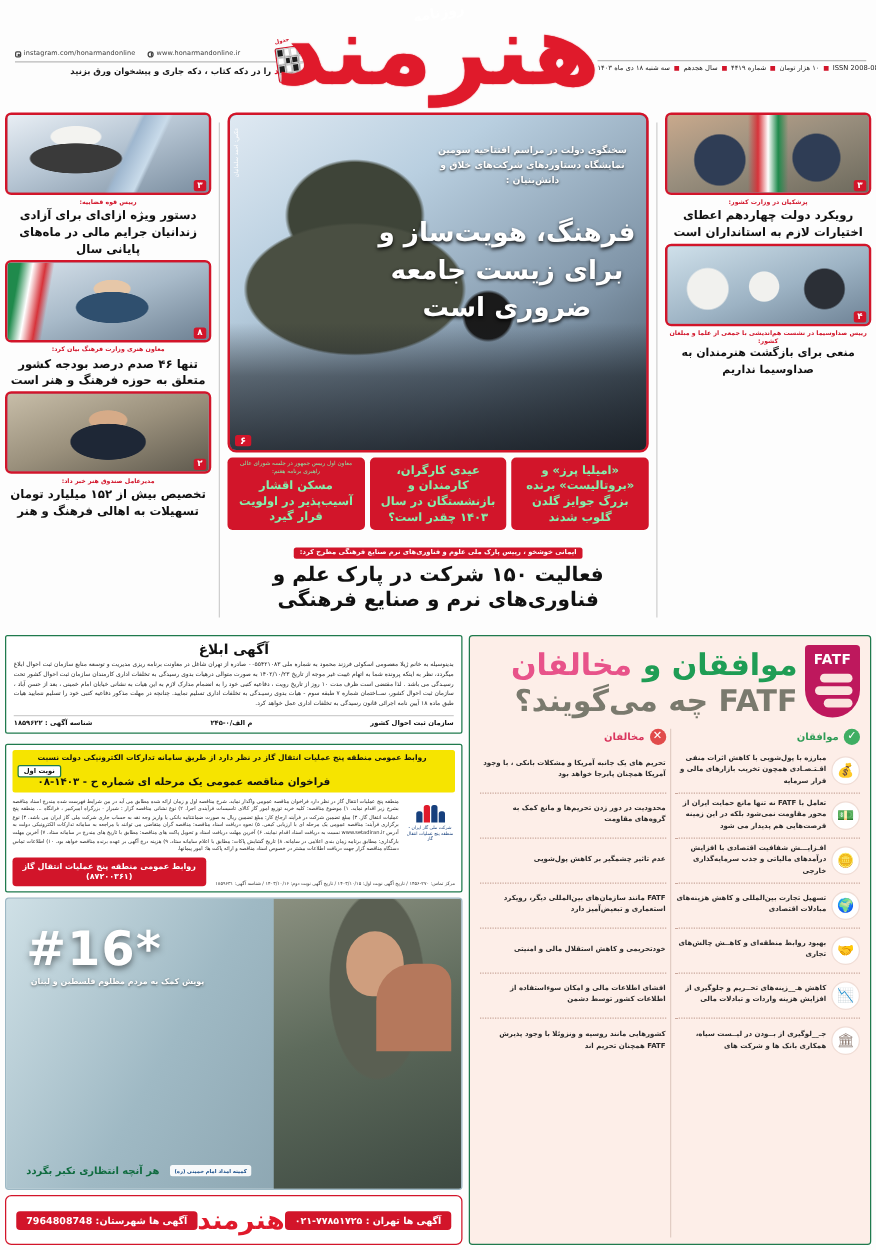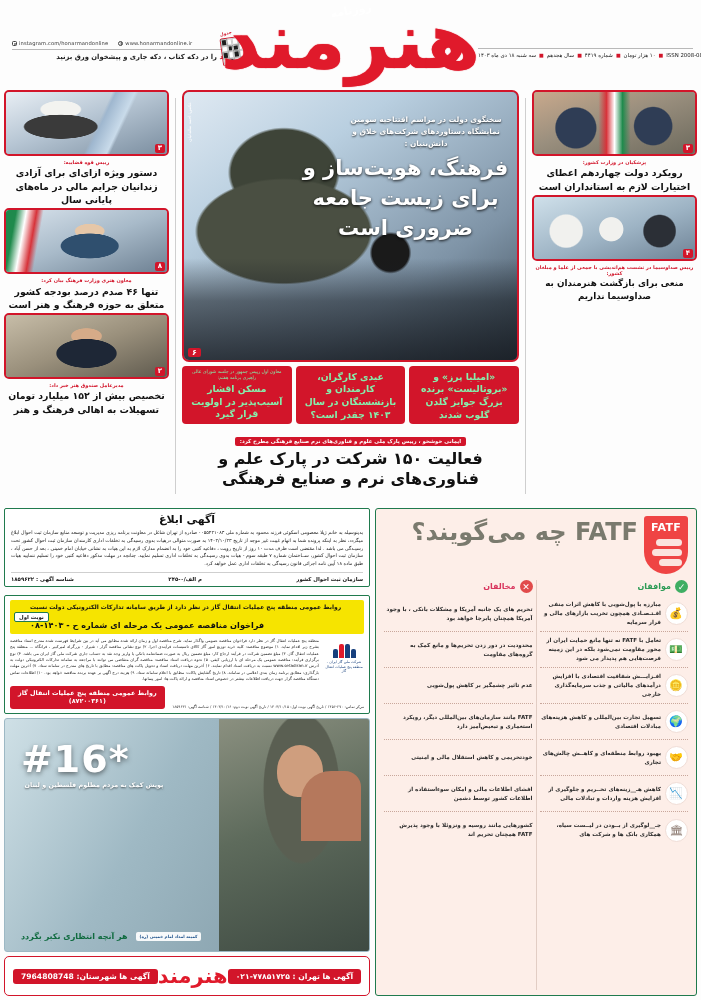--- a/index.html
+++ b/index.html
@@ -145,21 +145,21 @@
   .hero-pg {
     position: absolute; left: 4px; bottom: 3px; background: #d2152a; color: #fff;
     font-size: 8px; font-weight: bold; padding: 0 4px; border-radius: 2px; z-index: 7;
   }
   .hero-kicker {
     position: absolute; right: 8px; top: 22px; width: 166px; z-index: 6;
     color: #fff; font-size: 7.4px; font-weight: bold; text-align: center;
     line-height: 1.6; text-shadow: 0 1px 2px rgba(0,0,0,.85);
   }
   .hero-head {
-    position: absolute; right: 4px; top: 62px; width: 215px; z-index: 6;
+    position: absolute; right: 4px; top: 80px; width: 215px; z-index: 6;
     color: #fff; font-size: 21px; font-weight: bold; text-align: center;
     line-height: 1.42; text-shadow: 0 1px 3px rgba(0,0,0,.9);
   }
 
   
   .redrow { display: flex; gap: 4px; height: 58px; }
   .redbox {
     flex: 1; background: #d2152a; border-radius: 4px; color: #86efac;
     padding: 4px 5px; display: flex; flex-direction: column; justify-content: center;
   }
@@ -182,21 +182,21 @@
   .lower-right { width: 322px; display: flex; flex-direction: column; }
   .lower-left  { flex: 1; display: flex; flex-direction: column; gap: 4px; }
 
   
   .fatf {
     flex: 1; background: #fdeee8; border: 1.6px solid #1f7a4d; border-radius: 3px;
     padding: 7px 8px 5px; display: flex; flex-direction: column;
   }
   .fatf-top { display: flex; flex-direction: row; align-items: flex-start; gap: 6px; }
   .fatf-shield {
-    width: 44px; height: 58px; background: #ef4444; color: #fff;
+    width: 44px; height: 58px; background: #be185d; color: #fff;
     border-radius: 3px 3px 22px 22px; position: relative; flex-shrink: 0;
     display: flex; flex-direction: column; align-items: center; padding-top: 5px;
   }
   .fatf-shield .txt { font-size: 11px; font-weight: bold; letter-spacing: .3px; }
   .fatf-shield .wave { position: absolute; bottom: 9px; left: 6px; right: 6px; height: 26px; }
   .fatf-shield .wave b {
     display: block; height: 7px; background: #fbe3de; border-radius: 14px; margin-bottom: 3px;
   }
   .fatf-shield .wave b:nth-child(1){ width: 82%; margin-left: 18%; }
   .fatf-shield .wave b:nth-child(2){ width: 95%; }
@@ -511,20 +511,23 @@
         <div class="fatf-top">
           <div class="fatf-shield">
             <span class="txt">FATF</span>
             <span class="wave">
                 <b></b>
                 <b></b>
                 <b></b>
               </span>
           </div>
           <div class="fatf-title">
+            <div class="l1">
+              <span>موافقان و </span><span class="pink">مخالفان</span>
+            </div>
             <div class="l2">FATF چه می‌گویند؟</div>
           </div>
         </div>
 
         <div class="fatf-cols">
 
           <div class="fatf-col pro">
             <div class="fatf-colhead">
               <span class="badge-circ ok">✓</span>
               <span class="lbl">موافقان</span>

